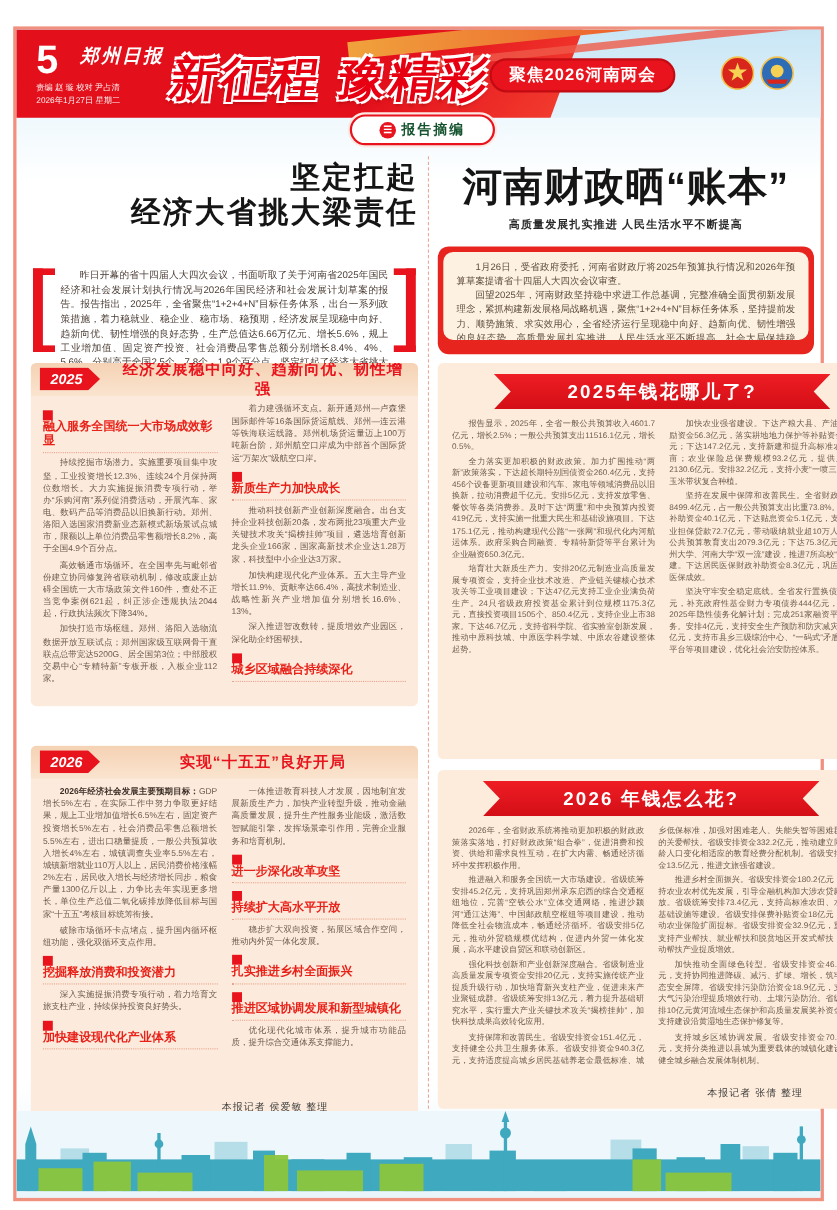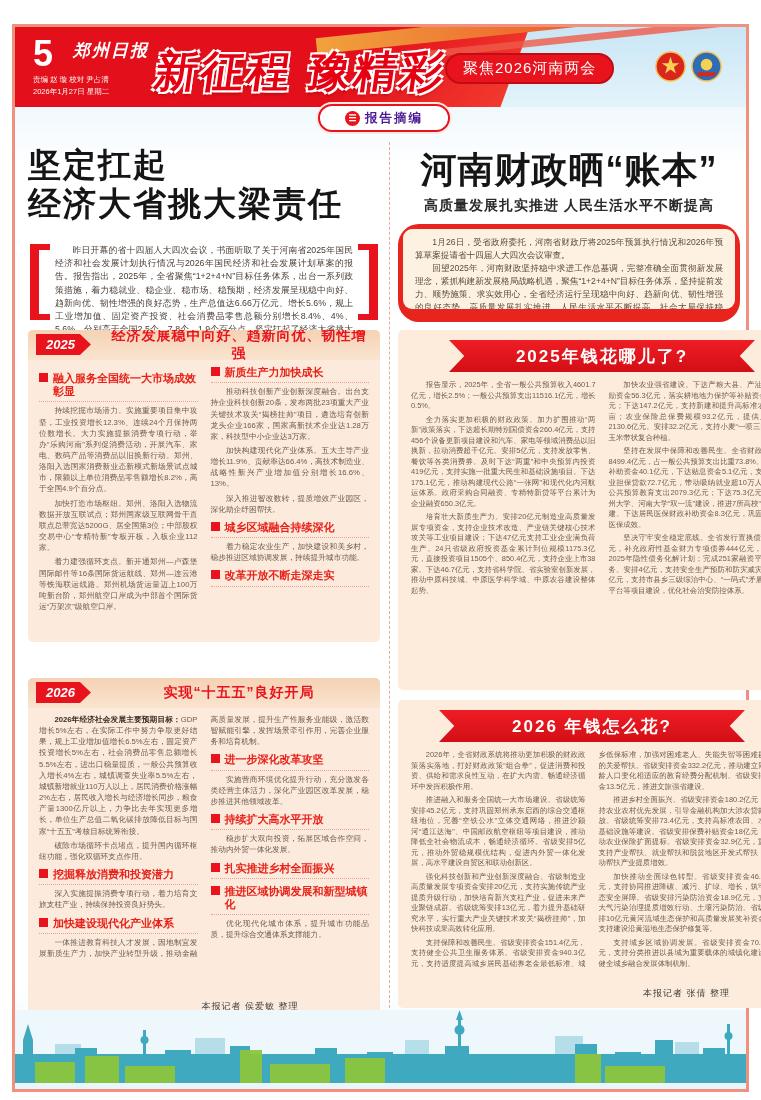--- a/index.html
+++ b/index.html
@@ -15,56 +15,56 @@
   .stripe1{position:absolute;left:300px;top:-18px;width:560px;height:16px;background:linear-gradient(90deg,#f0a23c,#e8131d);transform:rotate(-6deg);}
   .stripe2{position:absolute;left:380px;top:2px;width:480px;height:7px;background:#ef5a4a;transform:rotate(-6deg);opacity:.8;}
   .pageno{position:absolute;left:18px;top:6px;color:#fff;font-size:36px;font-weight:900;}
   .masthead{position:absolute;left:58px;top:12px;color:#fff;font-size:17px;font-weight:700;font-style:italic;letter-spacing:2px;font-family:"DejaVu Serif",serif;}
   .edit-line{position:absolute;left:18px;top:48px;color:#ffffff;font-size:7.5px;opacity:.95;}
   .date-line{position:absolute;left:18px;top:60px;color:#ffffff;font-size:7.5px;opacity:.95;}
   .banner-title{position:absolute;left:140px;top:16px;font-size:43px;font-weight:900;color:#e60012;
         letter-spacing:3px;transform:skewX(-8deg);white-space:nowrap;
         text-shadow:-2px -2px 0 #fff,2px -2px 0 #fff,-2px 2px 0 #fff,2px 2px 0 #fff,0 4px 3px rgba(120,0,0,.35);}
   .focus-pill{position:absolute;left:430px;top:26px;background:#e8131d;border:2px solid #c20b12;color:#fff;
-        font-size:15px;font-weight:400;letter-spacing:1px;padding:4px 16px;border-radius:17px;text-align:center;}
+        font-size:15px;font-weight:700;letter-spacing:1px;padding:4px 16px;border-radius:17px;text-align:center;}
   .emblem{position:absolute;top:24px;width:31px;height:31px;border-radius:50%;}
   .emblem svg{display:block;}
   
   .report-badge{position:absolute;left:318px;top:104px;width:128px;height:24px;background:#fff;border:2px solid #e8131d;
         border-radius:14px;display:flex;align-items:center;justify-content:center;gap:5px;box-shadow:0 0 0 2px #fde9e4;}
-  .report-badge .txt{color:#4c1d95;font-size:12.5px;font-weight:800;letter-spacing:2px;font-family:Liberation Mono, monospace;}
+  .report-badge .txt{color:#14532d;font-size:12.5px;font-weight:800;letter-spacing:2px;font-family:Liberation Mono, monospace;}
   .book-dot{width:15px;height:15px;border-radius:50%;background:#e8131d;color:#fff;font-size:9px;line-height:15px;text-align:center;font-weight:700;}
   
   .divider{position:absolute;left:389px;top:142px;height:866px;border-left:1px dashed #efa79a;}
   
-  .l-headline{position:absolute;left:28px;top:146px;width:352px;text-align:left;color:#151515;
-        font-weight:900;font-size:33px;line-height:1.18;letter-spacing:2px;}
+  .l-headline{position:absolute;left:28px;top:146px;width:352px;text-align:right;color:#151515;
+        font-weight:900;font-size:27px;line-height:1.18;letter-spacing:2px;}
   .l-intro{position:absolute;left:30px;top:244px;width:348px;height:76px;display:flex;gap:5px;}
   .bracket{width:11px;flex:0 0 auto;border-left:9px solid #e8131d;border-top:6px solid #e8131d;border-bottom:6px solid #e8131d;}
   .bracket.right{border-left:none;border-right:9px solid #e8131d;}
   .l-intro p{margin:0;font-size:8.8px;line-height:1.5;color:#4a3c34;text-align:justify;text-indent:2em;}
   
   .peach-box{position:absolute;background:#fcebdc;border-radius:5px;overflow:hidden;}
   .box2025{left:28px;top:330px;width:352px;height:312px;}
   .box2026{left:28px;top:678px;width:352px;height:404px;}
   .box-head{height:30px;display:flex;align-items:center;background:linear-gradient(180deg,#f5d2b4,#fae4cf);position:relative;}
   .year-tag{position:absolute;left:8px;top:4px;background:#e8131d;color:#fff;font-style:italic;font-weight:800;font-size:13px;
         padding:3px 16px 3px 10px;clip-path:polygon(0 0,80% 0,100% 50%,80% 100%,0 100%);}
   .box-title{flex:1;text-align:center;color:#e8131d;font-size:14px;font-weight:800;letter-spacing:1px;margin:0 8px 0 78px;}
   .cols{column-count:2;column-gap:13px;padding:6px 11px 4px;height:calc(100% - 44px);overflow:hidden;
         font-size:7.7px;line-height:1.45;color:#6d5a4e;}
   .cols p{margin:0 0 3px;text-align:justify;text-indent:2em;}
   .cols p.lead b{color:#3c2e26;}
   h4.sub{display:flex;align-items:flex-start;font-size:11px;color:#e8221a;margin:6px 0 3px;padding-bottom:3px;
-        border-bottom:1px dotted #e9a28c;break-inside:avoid;font-weight:800;line-height:1.2;}
+        border-bottom:1px dotted #e9a28c;break-inside:avoid;font-weight:800;line-height:1.2;flex-direction:column;}
   .sq{width:9px;height:9px;background:#e8131d;margin:1px 5px 0 0;flex:0 0 auto;}
   
   .r-headline{position:absolute;left:396px;top:146px;width:346px;text-align:center;color:#151515;font-weight:900;font-size:36px;letter-spacing:1px;}
-  .r-subhead{position:absolute;left:396px;top:197px;width:346px;text-align:center;color:#2a2a2a;font-weight:700;font-size:14px;letter-spacing:1px;}
-  .r-intro-outer{position:absolute;left:398px;top:224px;width:342px;height:98px;background:#e8241f;border-radius:21px;padding:5px 5px 0 5px;box-sizing:border-box;}
+  .r-subhead{position:absolute;left:396px;top:197px;width:346px;text-align:center;color:#2a2a2a;font-weight:700;font-size:10px;letter-spacing:1px;}
+  .r-intro-outer{position:absolute;left:398px;top:224px;width:342px;height:98px;background:#e8241f;border-radius:10px;padding:5px 5px 0 5px;box-sizing:border-box;}
   .r-intro-inner{background:#fdf2e1;border-radius:9px;padding:7px 12px;height:80px;box-sizing:border-box;overflow:hidden;}
   .r-intro-inner p{margin:0;font-size:8.6px;line-height:1.52;color:#5d4a3e;text-align:justify;text-indent:2em;}
   .cream-box{position:absolute;background:#fdecdb;border-radius:5px;overflow:hidden;}
   .box-spent{left:398px;top:330px;width:408px;height:360px;}
   .box-plan{left:398px;top:700px;width:388px;height:308px;}
   .ribbon{margin:10px auto 4px;width:306px;height:32px;background:linear-gradient(180deg,#ef1d24,#d30e16);
         clip-path:polygon(0 0,100% 0,95% 50%,100% 100%,0 100%,5% 50%);
         display:flex;align-items:center;justify-content:center;color:#fff;font-weight:800;font-size:17px;letter-spacing:2px;}
   .cols2{column-count:2;column-gap:13px;padding:4px 13px;height:calc(100% - 58px);overflow:hidden;
         font-size:7.4px;line-height:1.42;color:#6d5a4e;}
@@ -128,20 +128,21 @@
   <div class="box-head">
     <span class="year-tag">2025</span>
     <h3 class="box-title">经济发展稳中向好、趋新向优、韧性增强</h3>
   </div>
   <div class="cols">
     <h4 class="sub">
         <span class="sq"></span>
         <span>融入服务全国统一大市场成效彰显</span>
       </h4>
     <p>持续挖掘市场潜力。实施重要项目集中攻坚，工业投资增长12.3%、连续24个月保持两位数增长。大力实施提振消费专项行动，举办“乐购河南”系列促消费活动，开展汽车、家电、数码产品等消费品以旧换新行动。郑州、洛阳入选国家消费新业态新模式新场景试点城市，限额以上单位消费品零售额增长8.2%，高于全国4.9个百分点。</p>
+    <p>高效畅通市场循环。在全国率先与毗邻省份建立协同修复跨省联动机制，修改或废止妨碍全国统一大市场政策文件160件，查处不正当竞争案例621起，纠正涉企违规执法2044起，行政执法频次下降34%。</p>
     <p>加快打造市场枢纽。郑州、洛阳入选物流数据开放互联试点；郑州国家级互联网骨干直联点总带宽达5200G、居全国第3位；中部股权交易中心“专精特新”专板开板，入板企业112家。</p>
     <p>着力建强循环支点。新开通郑州—卢森堡国际邮件等16条国际货运航线、郑州—连云港等铁海联运线路。郑州机场货运量迈上100万吨新台阶，郑州航空口岸成为中部首个国际货运“万架次”级航空口岸。</p>
     <h4 class="sub">
         <span class="sq"></span>
         <span>新质生产力加快成长</span>
       </h4>
     <p>推动科技创新产业创新深度融合。出台支持企业科技创新20条，发布两批23项重大产业关键技术攻关“揭榜挂帅”项目，遴选培育创新龙头企业166家，国家高新技术企业达1.28万家，科技型中小企业达3万家。</p>
     <p>加快构建现代化产业体系。五大主导产业增长11.9%、贡献率达66.4%，高技术制造业、战略性新兴产业增加值分别增长16.6%、13%。</p>
     <p>深入推进智改数转，提质增效产业园区，深化助企纾困帮扶。</p>
     <h4 class="sub">
@@ -172,21 +173,20 @@
     <p>深入实施提振消费专项行动，着力培育文旅支柱产业，持续保持投资良好势头。</p>
     <h4 class="sub">
         <span class="sq"></span>
         <span>加快建设现代化产业体系</span>
       </h4>
     <p>一体推进教育科技人才发展，因地制宜发展新质生产力，加快产业转型升级，推动金融高质量发展，提升生产性服务业能级，激活数智赋能引擎，发挥场景牵引作用，完善企业服务和培育机制。</p>
     <h4 class="sub">
         <span class="sq"></span>
         <span>进一步深化改革攻坚</span>
       </h4>
-    <p>实施营商环境优化提升行动，充分激发各类经营主体活力，深化产业园区改革发展，稳步推进其他领域改革。</p>
     <h4 class="sub">
         <span class="sq"></span>
         <span>持续扩大高水平开放</span>
       </h4>
     <p>稳步扩大双向投资，拓展区域合作空间，推动内外贸一体化发展。</p>
     <h4 class="sub">
         <span class="sq"></span>
         <span>扎实推进乡村全面振兴</span>
       </h4>
     <h4 class="sub">

